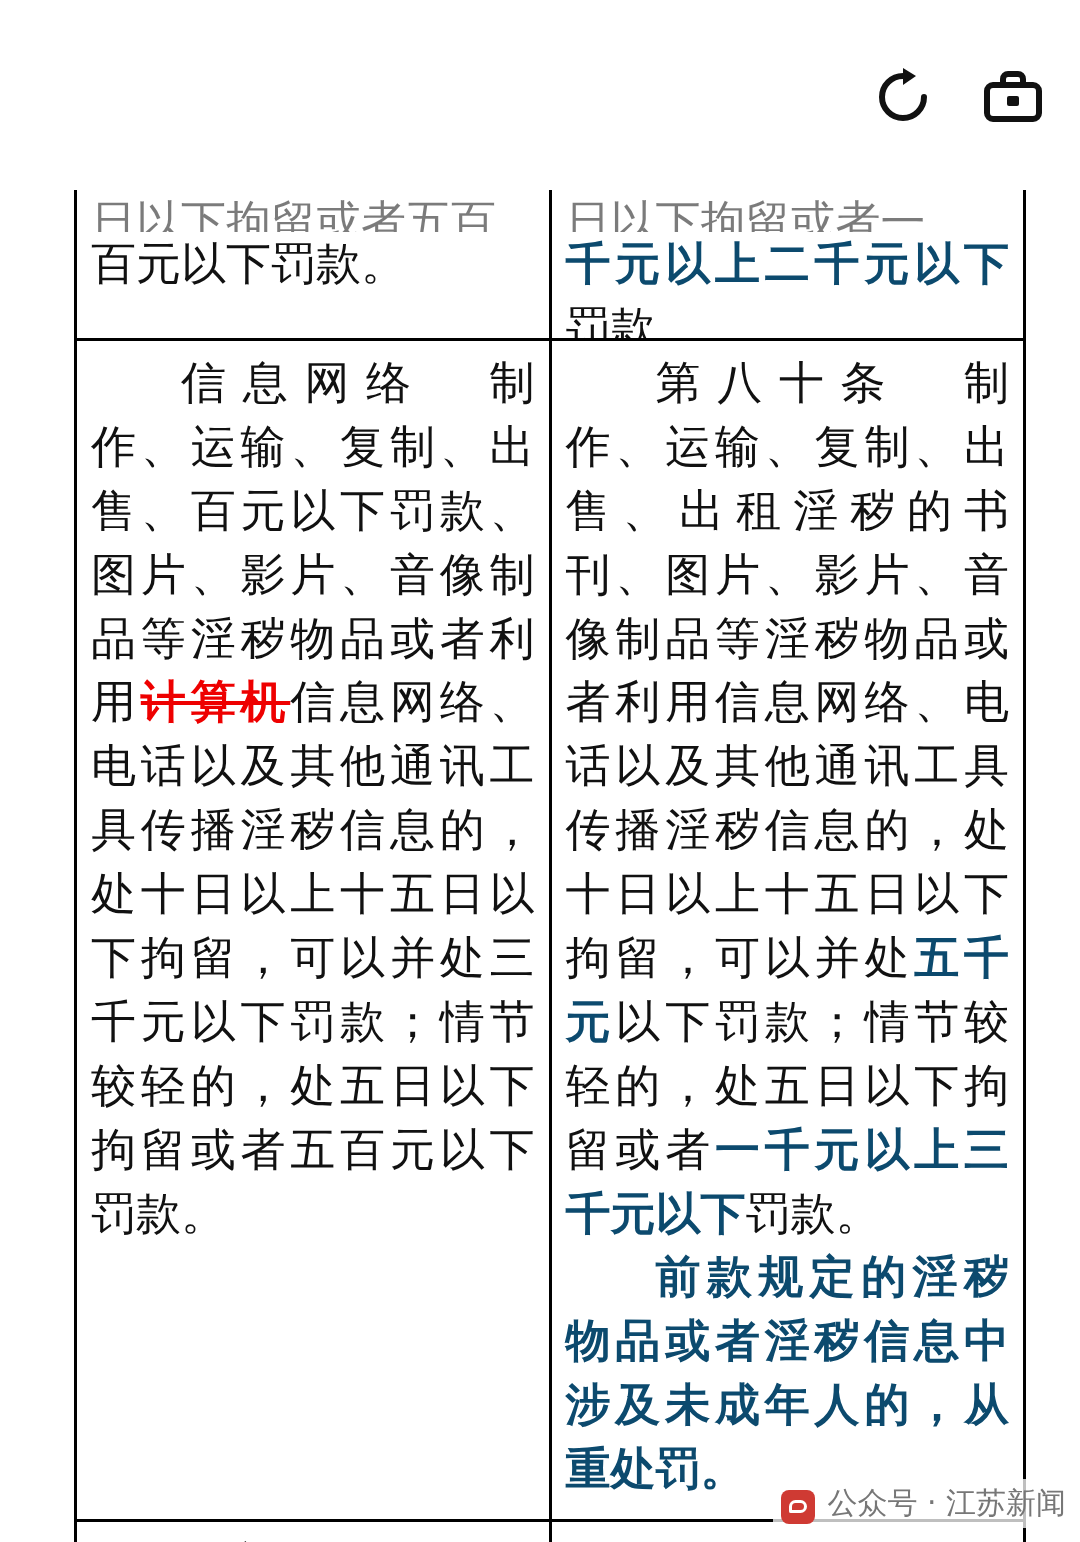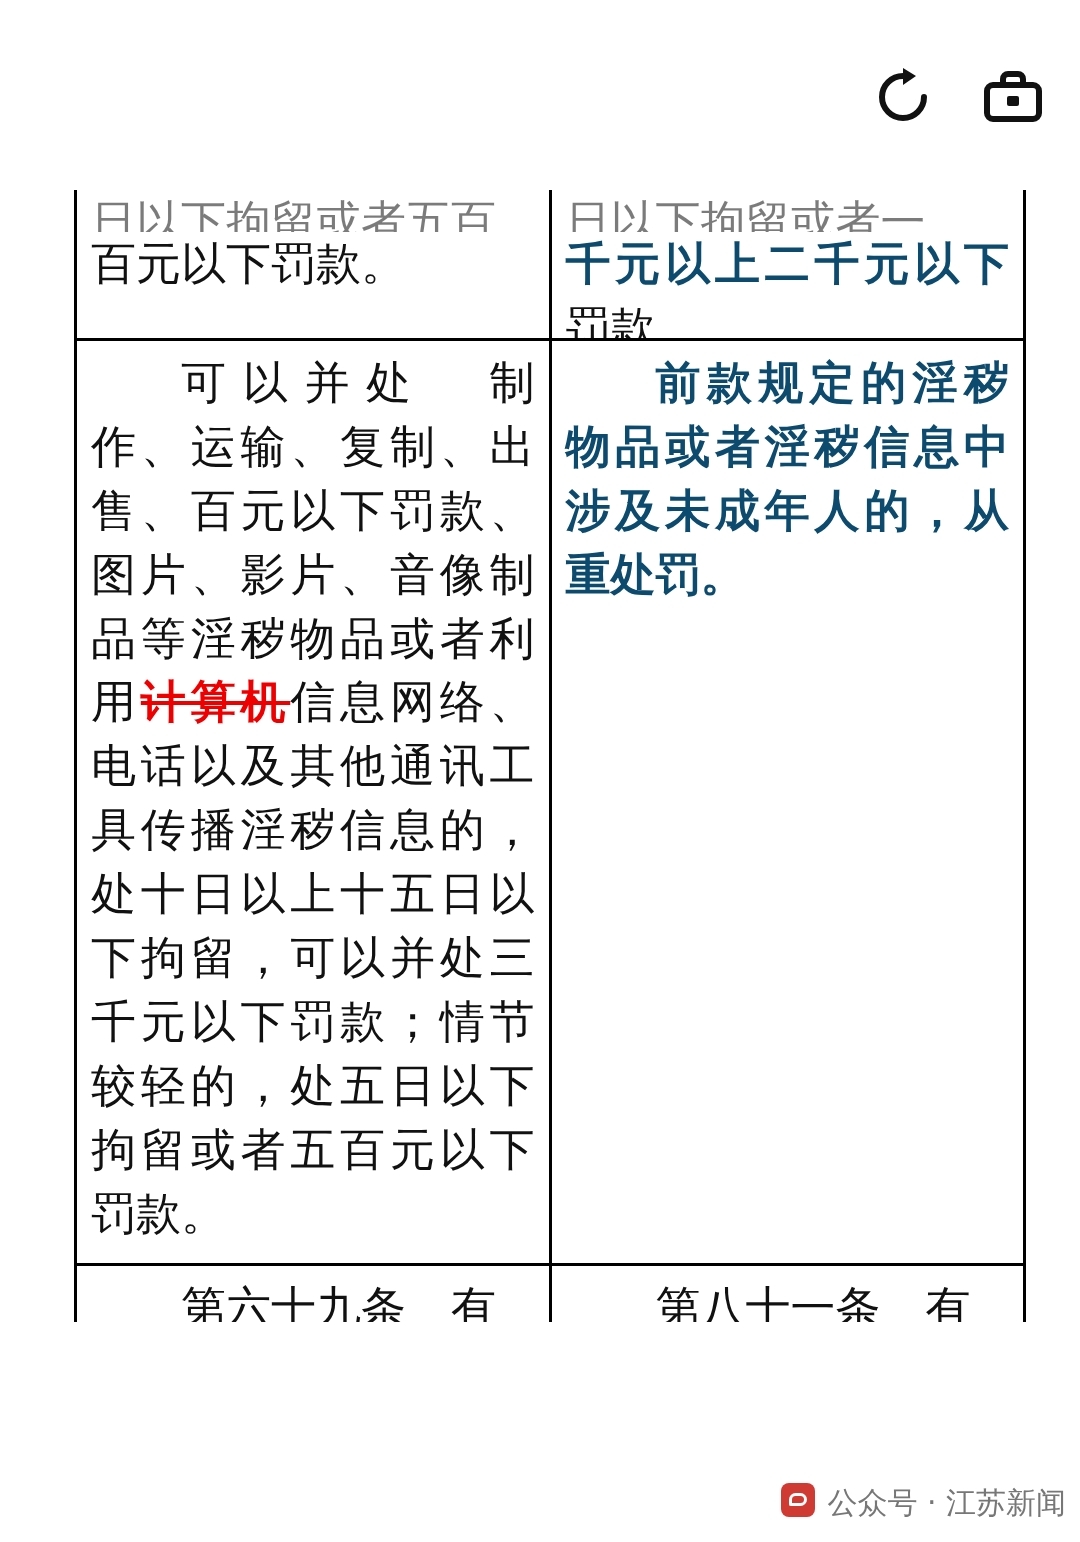--- a/index.html
+++ b/index.html
@@ -136,21 +136,21 @@
     height: 56px;
     overflow: hidden;
   }
 
   
   .watermark {
     position: absolute;
     right: 18px;
     bottom: 14px;
     display: flex;
-    align-items: flex-start;
+    align-items: flex-end;
     gap: 12px;
     color: #777777;
     font-family: "DejaVu Sans", sans-serif;
     font-size: 30px;
     background: rgba(255,255,255,0.75);
     padding: 4px 8px;
     border-radius: 6px;
   }
   .wm-logo {
     width: 34px; height: 34px;
@@ -202,23 +202,24 @@
           <span>百元以下罚款。</span>
         </div>
         <div class="cell right clip-top" style="height:148px; padding-top:0;">
           <span style="display:block; height:42px; overflow:hidden; opacity:0.55;">日以下拘留或者一</span>
           <span class="red">千元以上二千元以下</span><span>罚款。</span>
         </div>
       </div>
 
       <div class="row bordered-bottom">
         <div class="cell left">
-          <span class="indent"><span>可以并处</span><span>　制作、运输、复制、出售、百元以下罚款、图片、影片、音像制品等淫秽物品或者利用</span><span class="red-strike">计算机</span><span>信息网络、电话以及其他通讯工具传播淫秽信息的，处十日以上十五日以下拘留，可以并处三千元以下罚款；情节较轻的，处五日以下拘留或者五百元以下罚款。</span></span>
+          <span class="indent"><span>信息网络</span><span>　制作、运输、复制、出售、百元以下罚款、图片、影片、音像制品等淫秽物品或者利用</span><span class="red-strike">计算机</span><span>信息网络、电话以及其他通讯工具传播淫秽信息的，处十日以上十五日以下拘留，可以并处三千元以下罚款；情节较轻的，处五日以下拘留或者五百元以下罚款。</span></span>
         </div>
         <div class="cell right">
+          <span class="indent"><span>第八十条</span><span>　制作、运输、复制、出售、出租淫秽的书刊、图片、影片、音像制品等淫秽物品或者利用信息网络、电话以及其他通讯工具传播淫秽信息的，处十日以上十五日以下拘留，可以并处</span><span class="red">五千元</span><span>以下罚款；情节较轻的，处五日以下拘留或者</span><span class="red">一千元以上三千元以下</span><span>罚款。</span></span>
           <span class="indent red">前款规定的淫秽物品或者淫秽信息中涉及未成年人的，从重处罚。</span>
         </div>
       </div>
 
       <div class="row">
         <div class="cell left clip-bottom-row">
           <span class="indent">第六十九条　有</span>
         </div>
         <div class="cell right clip-bottom-row">
           <span class="indent">第八十一条　有</span>

